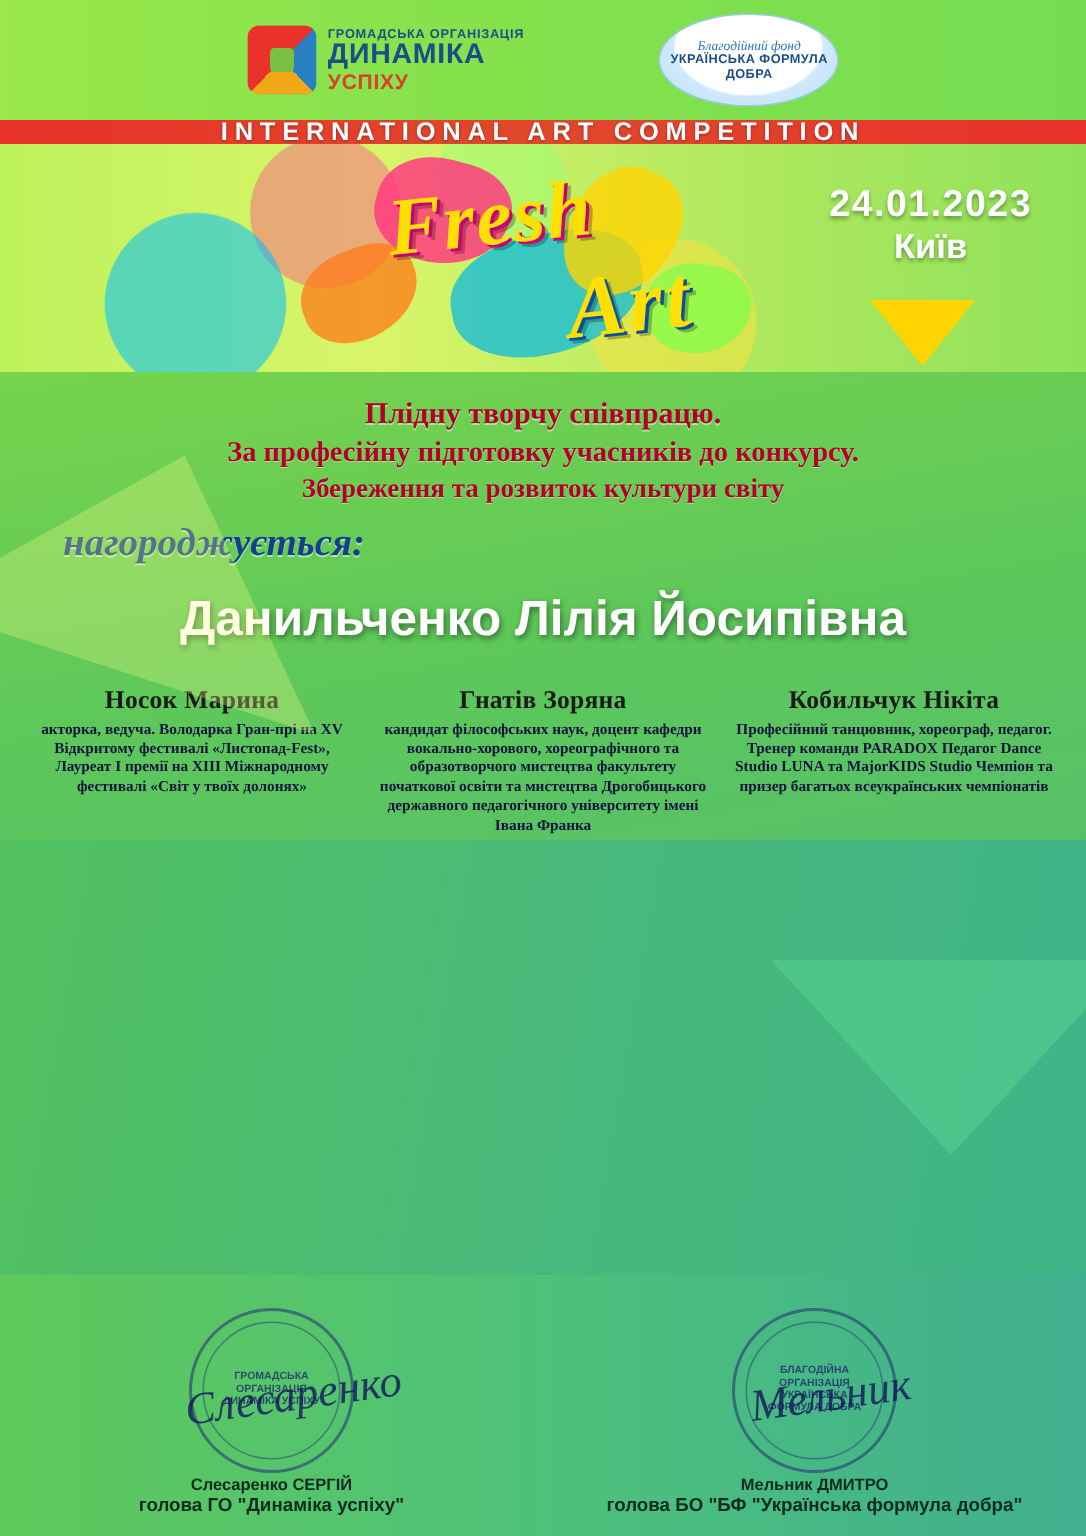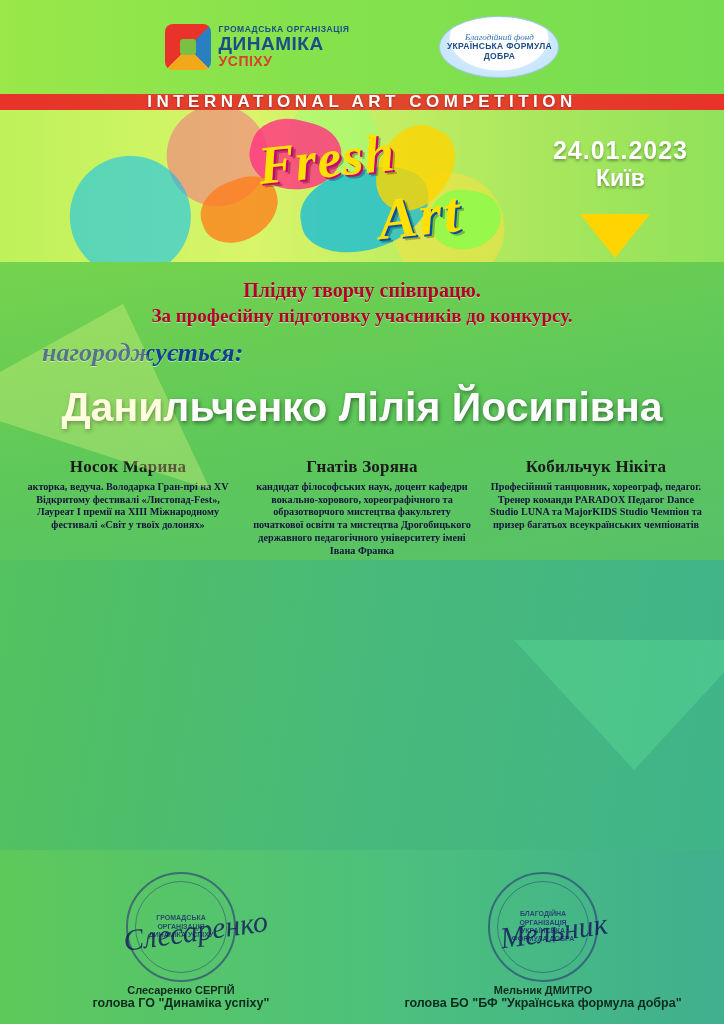--- a/index.html
+++ b/index.html
@@ -23,21 +23,21 @@
         background:linear-gradient(90deg,#5ec95a 0%,#4cc07d 55%,#3faf8e 100%); }
   .tri1 { left:-40px; top:300px; width:0;height:0;
         border-left:140px solid transparent; border-right:140px solid transparent;
         border-bottom:150px solid rgba(255,255,140,.28); transform:rotate(18deg);}
   .tri2 { right:-30px; top:640px; width:0;height:0;
         border-left:120px solid transparent; border-right:120px solid transparent;
         border-top:130px solid rgba(120,255,170,.22); }
 
   
   .top-row {
-    position:relative; height:94px;
+    position:relative; height:80px;
     display:flex; align-items:center; justify-content:center; gap:90px;
     background:linear-gradient(90deg,#9ae84a,#86e24c 40%,#76dd52 100%);
   }
   .logo-left { display:flex; align-items:center; gap:8px; }
   .logo-mark {
     width:46px;height:46px;border-radius:8px;
     background:
       linear-gradient(135deg,#e8322a 0 50%, transparent 50%),
       linear-gradient(45deg,#f2a818 0 50%, transparent 50%),
       #2a7fc1;
@@ -132,21 +132,21 @@
     text-shadow: 2px 2px 0 #ffffff, 4px 5px 6px rgba(0,0,0,.35);
   }
   .awarded {
     margin-top:6px; padding-left:42px;
     font-family:"Liberation Serif",serif; font-style:italic; font-weight:bold;
     font-size:26px; color:#143f8c;
     text-shadow:0 1px 0 rgba(255,255,255,.5);
   }
   .recipient {
     margin-top:16px; text-align:center;
-    font-size:41px; font-weight:bold; color:#ffffff;
+    font-size:33px; font-weight:bold; color:#ffffff;
     text-shadow:1px 2px 4px rgba(0,0,0,.45);
   }
 
   
   .jury {
     margin-top:26px; padding:0 14px;
     display:grid; grid-template-columns:repeat(3,1fr); gap:10px 6px;
   }
   .member { text-align:center; padding:0 4px; }
   .m-name {
@@ -224,20 +224,21 @@
     <div class="hero-tri"></div>
     <div class="hero-date">
       <div class="d">24.01.2023</div>
       <div class="c">Київ</div>
     </div>
   </div>
 
   <div class="dedication">
     <div>Плідну творчу співпрацю.</div>
     <div>За професійну підготовку учасників до конкурсу.</div>
+    <div>Збереження та розвиток культури світу</div>
   </div>
 
   <div class="awarded">нагороджується:</div>
   <div class="recipient">Данильченко Лілія Йосипівна</div>
 
   <div class="jury">
     <div class="member">
       <div class="m-name">Носок Марина</div>
       <div class="m-desc">акторка, ведуча. Володарка Гран-прі на XV Відкритому фестивалі «Листопад-Fest», Лауреат I премії на XIII Міжнародному фестивалі «Світ у твоїх долонях»</div>
     </div>

